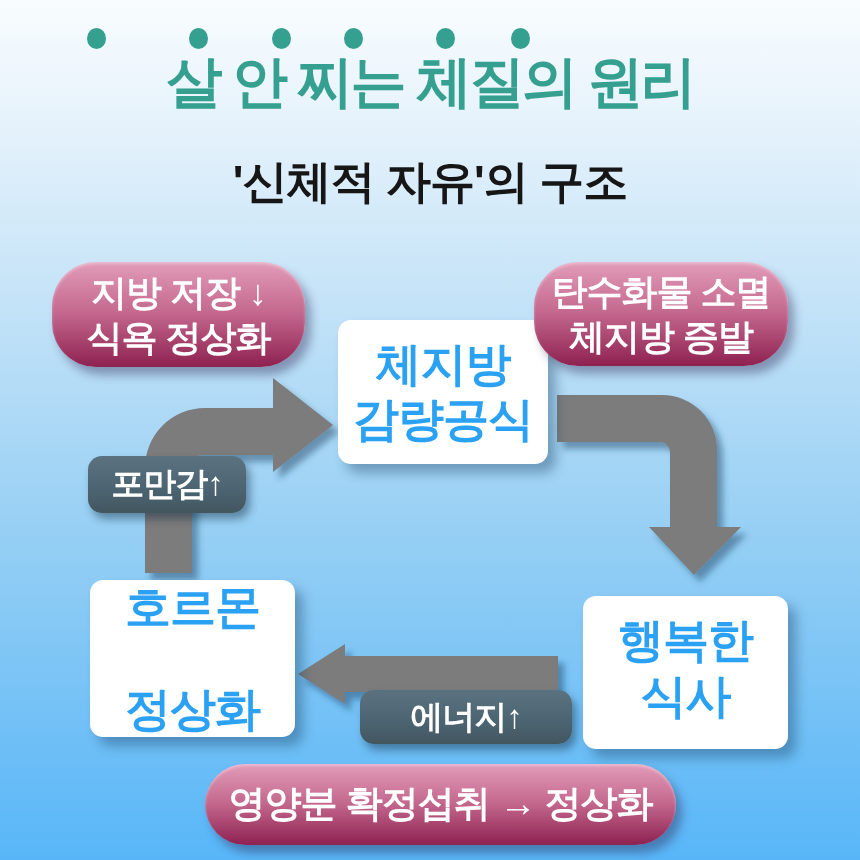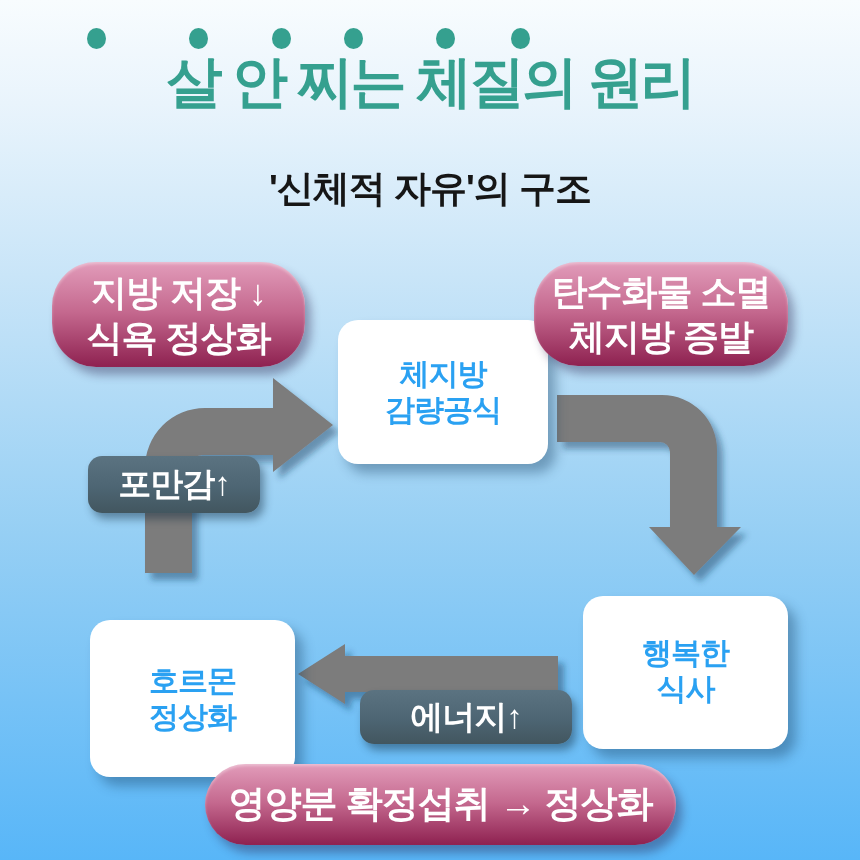--- a/index.html
+++ b/index.html
@@ -15,35 +15,35 @@
   .dot:nth-child(3){left:272px;}
   .dot:nth-child(4){left:344px;}
   .dot:nth-child(5){left:436px;}
   .dot:nth-child(6){left:511px;}
   
   .title{
     position:absolute;top:50px;left:0;width:100%;text-align:center;
     font-size:56px;font-weight:900;letter-spacing:-3px;color:#35a08f;line-height:1.15;
   }
   .subtitle{
-    position:absolute;top:164px;left:0;width:100%;text-align:center;
-    font-size:37px;font-weight:900;letter-spacing:-1px;color:#161616;
+    position:absolute;top:152px;left:0;width:100%;text-align:center;
+    font-size:45px;font-weight:900;letter-spacing:-1px;color:#161616;
   }
   
   .arrows{position:absolute;left:0;top:0;width:860px;height:860px;}
   
   .node{
-    position:absolute;background:#ffffff;border-radius:20px;
+    position:absolute;background:#ffffff;border-radius:13px;
     display:flex;flex-direction:column;align-items:center;justify-content:center;
-    color:#2aa1f2;font-weight:900;font-size:30px;line-height:1.2;text-align:center;
+    color:#2aa1f2;font-weight:900;font-size:46px;line-height:1.2;text-align:center;
     letter-spacing:-1px;white-space:nowrap;
     box-shadow:8px 9px 12px rgba(22,60,95,.38);
   }
   .node-center{left:338px;top:320px;width:210px;height:144px;}
-  .node-bl{left:90px;top:620px;width:205px;height:157px;}
+  .node-bl{left:90px;top:580px;width:205px;height:157px;justify-content:space-between;}
   .node-br{left:583px;top:596px;width:205px;height:153px;font-family:Liberation Mono, monospace;}
   
   .pink{
     position:absolute;border-radius:44px;
     background:linear-gradient(180deg,#e29cba 0%,#c4688e 48%,#8e2150 100%);
     color:#fff;font-weight:900;font-size:36px;line-height:1.25;text-align:center;
     display:flex;flex-direction:column;align-items:center;justify-content:center;
     letter-spacing:-1px;white-space:nowrap;
     box-shadow:6px 8px 10px rgba(40,30,70,.38), inset 0 2px 3px rgba(255,255,255,.35);
   }
@@ -51,21 +51,21 @@
   .pink-tr{left:534px;top:262px;width:254px;height:104px;}
   .pink-bottom{left:205px;top:764px;width:471px;height:81px;font-size:37px;}
   
   .slate{
     position:absolute;border-radius:14px;
     background:linear-gradient(180deg,#5b7381 0%,#4d6573 55%,#42565f 100%);
     color:#fff;font-weight:900;font-size:33px;letter-spacing:-1px;white-space:nowrap;
     display:flex;align-items:center;justify-content:center;
     box-shadow:4px 6px 8px rgba(15,40,60,.45);
   }
-  .slate-left{left:88px;top:456px;width:172px;height:57px;}
+  .slate-left{left:88px;top:456px;width:158px;height:57px;}
   .slate-right{left:582px;top:447px;width:207px;height:55px;}
   .slate-bottom{left:360px;top:690px;width:212px;height:54px;}
 </style>
 </head>
 <body>
 
 <div class="stage">
 
   <div>
     <span class="dot"></span>

